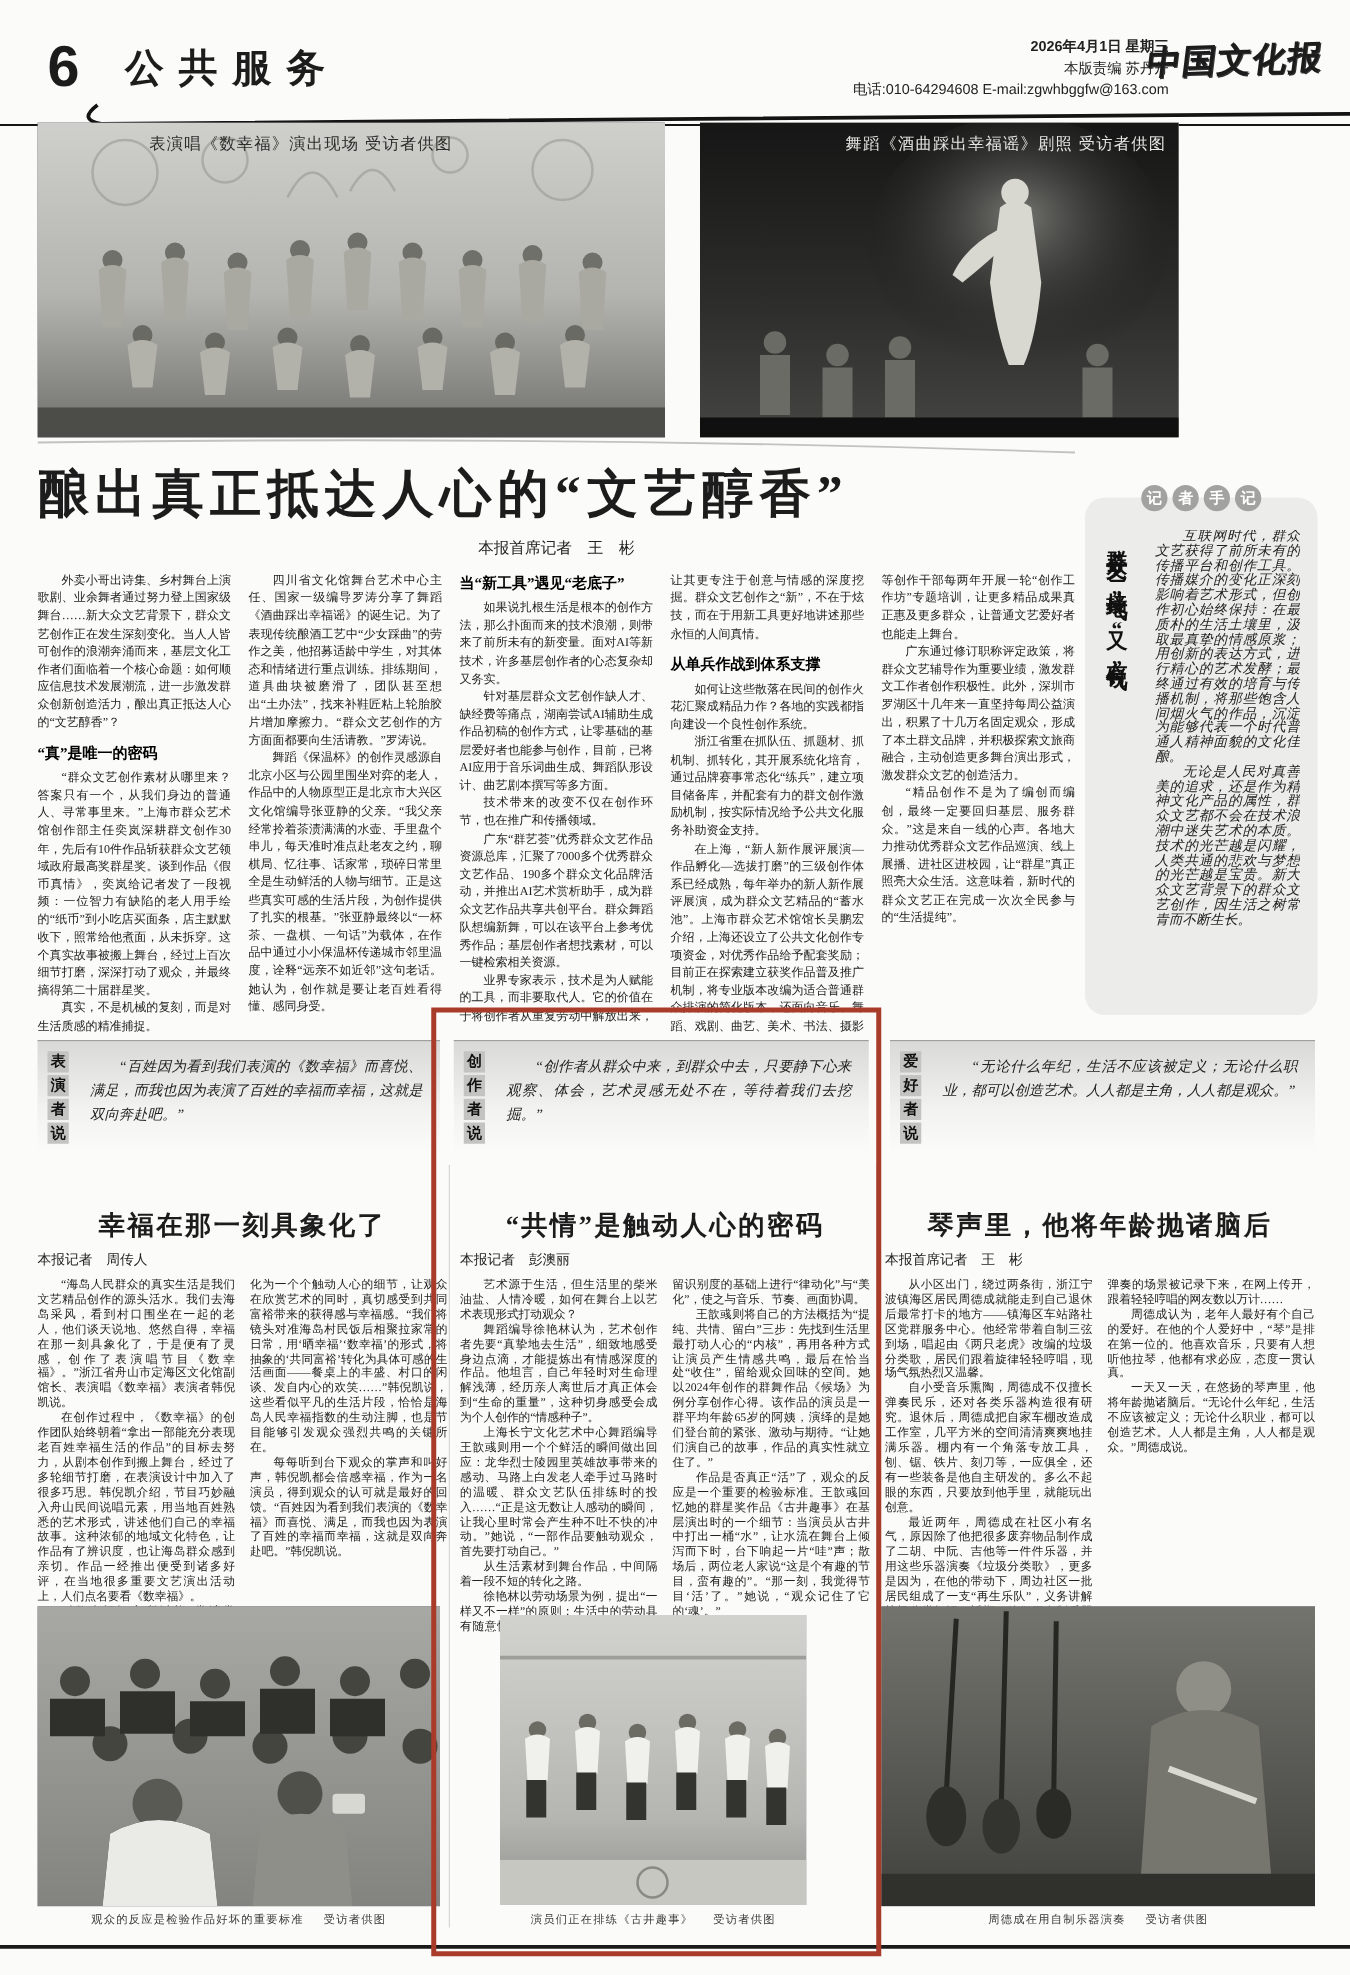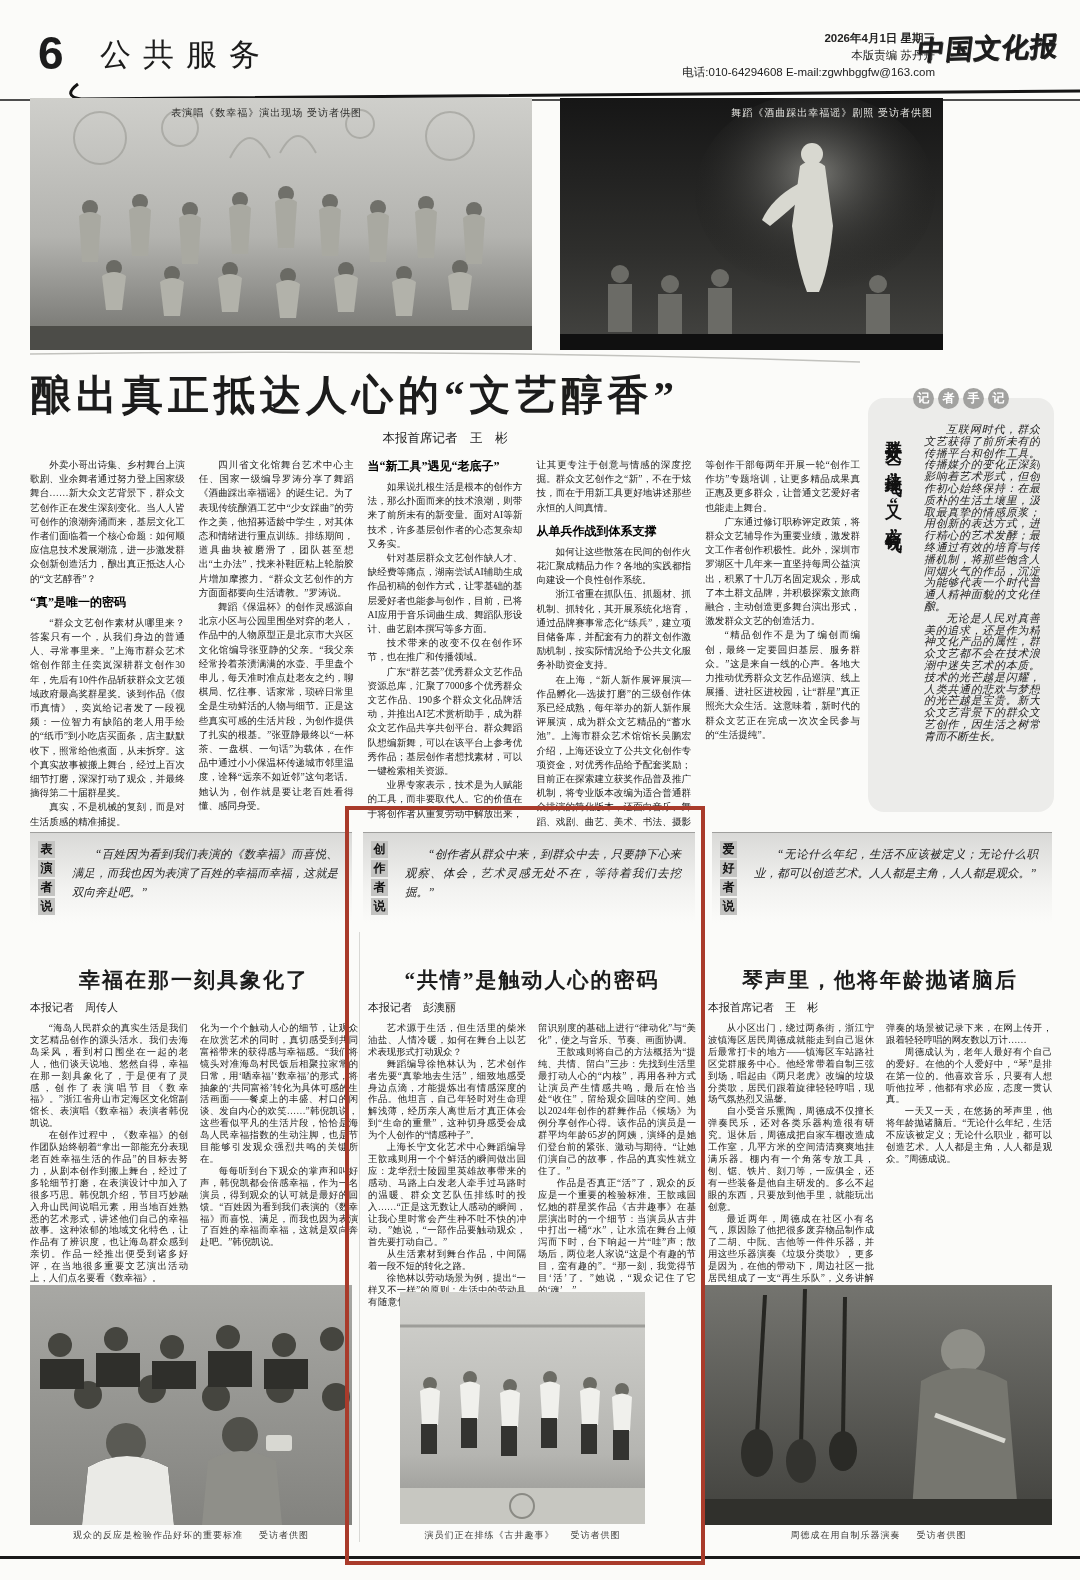--- a/index.html
+++ b/index.html
@@ -1,33 +1,33 @@
 <!DOCTYPE html>
 <html><head>
 <meta charset="utf-8">
 <style>
   html,body{margin:0;padding:0;background:#e8e8e6;}
   .page{position:relative;width:1080px;height:1580px;margin:0 auto;background:#fbfbf9;
         font-family:"Liberation Serif","DejaVu Serif",serif;color:#1c1c1c;overflow:hidden;}
   
   .pagenum{position:absolute;left:38px;top:26px;font-size:46px;font-weight:bold;font-family:"Liberation Sans",sans-serif;}
-  .section-title{position:absolute;left:100px;top:34px;font-size:31px;font-weight:normal;letter-spacing:12px;}
+  .section-title{position:absolute;left:100px;top:34px;font-size:31px;font-weight:bold;letter-spacing:12px;}
   .head-info{position:absolute;left:560px;top:30px;width:375px;text-align:right;font-size:11.5px;line-height:17px;color:#222;font-family:"Liberation Sans",sans-serif;}
   .head-info .b{font-weight:bold;}
   .masthead{position:absolute;right:22px;top:30px;font-size:27px;font-weight:bold;
             transform:skewX(-9deg) rotate(-2deg);letter-spacing:1px;text-shadow:1px 1px 0 #333;}
   .head-rule{position:absolute;left:0;top:78px;width:1080px;height:26px;}
   
   .photo{position:absolute;overflow:hidden;background:#777;}
   .photoA{left:30px;top:98px;width:502px;height:252px;}
   .photoB{left:560px;top:98px;width:383px;height:252px;}
   .photoC{left:30px;top:1285px;width:322px;height:240px;}
   .photoD{left:400px;top:1292px;width:245px;height:232px;}
   .photoE{left:705px;top:1285px;width:347px;height:240px;}
-  .pcap{position:absolute;font-size:10px;letter-spacing:1px;font-family:"Liberation Sans",sans-serif;}
+  .pcap{position:absolute;font-size:13px;letter-spacing:1px;font-family:"Liberation Sans",sans-serif;}
   .pcapA{right:170px;top:8px;color:#2c2c2a;}
   .pcapB{right:10px;top:8px;color:#e6e6e2;}
   
   .main-title{position:absolute;left:30px;top:368px;width:830px;text-align:left;
               font-size:41px;font-weight:bold;letter-spacing:5px;}
   .main-byline{position:absolute;left:30px;top:430px;width:830px;text-align:center;font-size:12.5px;color:#222;}
   
   .maincols{position:absolute;left:30px;top:458px;width:830px;height:372px;
             column-count:5;column-gap:14px;column-fill:auto;overflow:hidden;
             font-size:9.6px;line-height:14.2px;text-align:justify;color:#222;}

